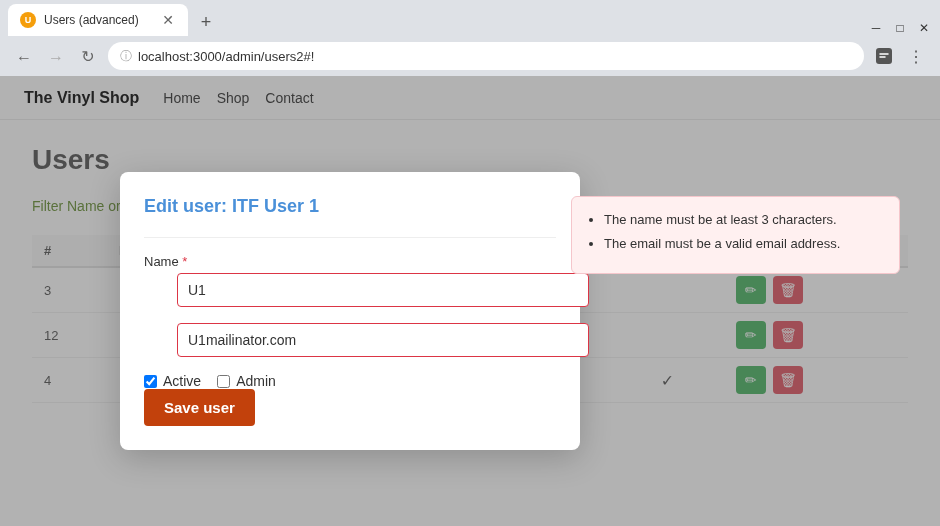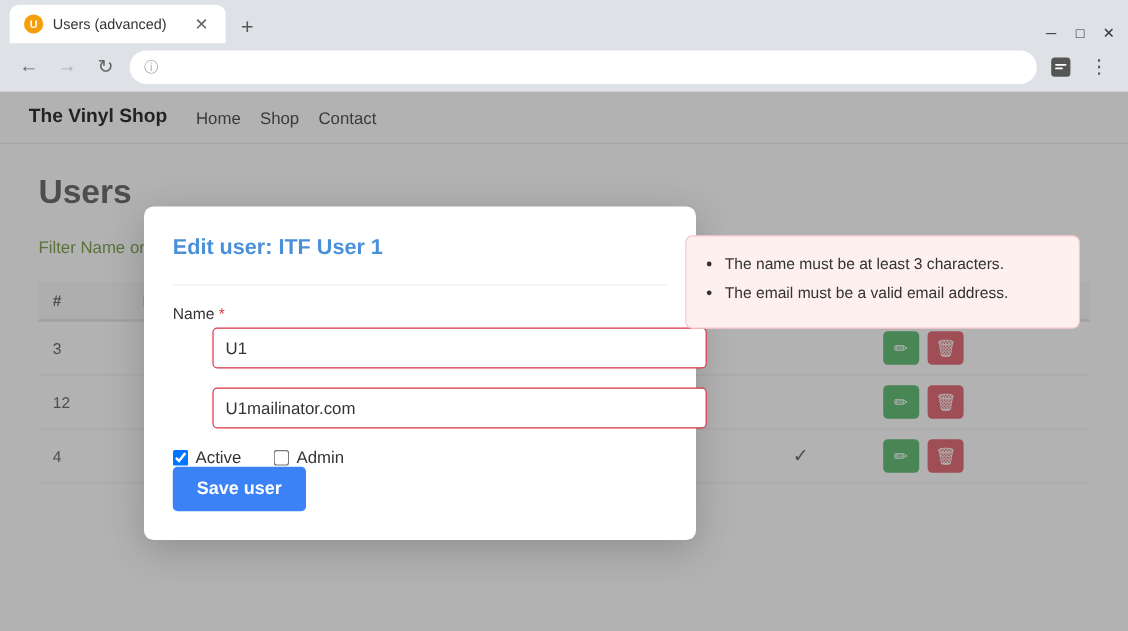--- a/index.html
+++ b/index.html
@@ -201,28 +201,28 @@
     .form-group { margin-bottom: 16px; }
     .form-label {
       font-size: 13px; color: #333; margin-bottom: 4px; display: block;
     }
     .required { color: #dc3545; }
     .form-input {
       width: 100%; border: 1px solid #dc3545; border-radius: 4px;
       padding: 8px 10px; font-size: 14px; color: #333; margin-left: 33px;
     }
     .checkbox-row {
-      display: flex; align-items: center; gap: 27px; 
+      display: flex; align-items: center; gap: 16px; 
     }
     .checkbox-label {
       display: flex; align-items: center; gap: 6px;
       font-size: 14px; color: #333; cursor: pointer;
     }
     .save-btn {
-      background: #3b82f6; color: white;
+      background: #c2410c; color: white;
       border: none; border-radius: 4px;
       padding: 10px 20px; font-size: 15px; font-weight: bold;
       cursor: pointer;
     }
 
     
     .error-popup {
       position: absolute;
       top: 24px; right: -320px;
       background: #fff0f0;
@@ -268,20 +268,21 @@
         </div>
     </div>
   </div>
 
   <div class="address-bar">
     <div class="nav-btn">←</div>
     <div class="nav-btn disabled">→</div>
     <div class="nav-btn">↻</div>
     <div class="url-bar">
       <span class="url-icon">ⓘ</span>
+      <span>localhost:3000/admin/users2#!</span>
     </div>
     <div class="profile-btn">
       <svg width="20" height="20" viewBox="0 0 20 20" fill="none">
           <rect x="2" y="2" width="16" height="16" rx="3" fill="#555"></rect>
           <path d="M6 8h8M6 11h5" stroke="white" stroke-width="1.5" stroke-linecap="round"></path>
         </svg>
     </div>
     <div class="menu-btn">
       <span>⋮</span>
     </div>

